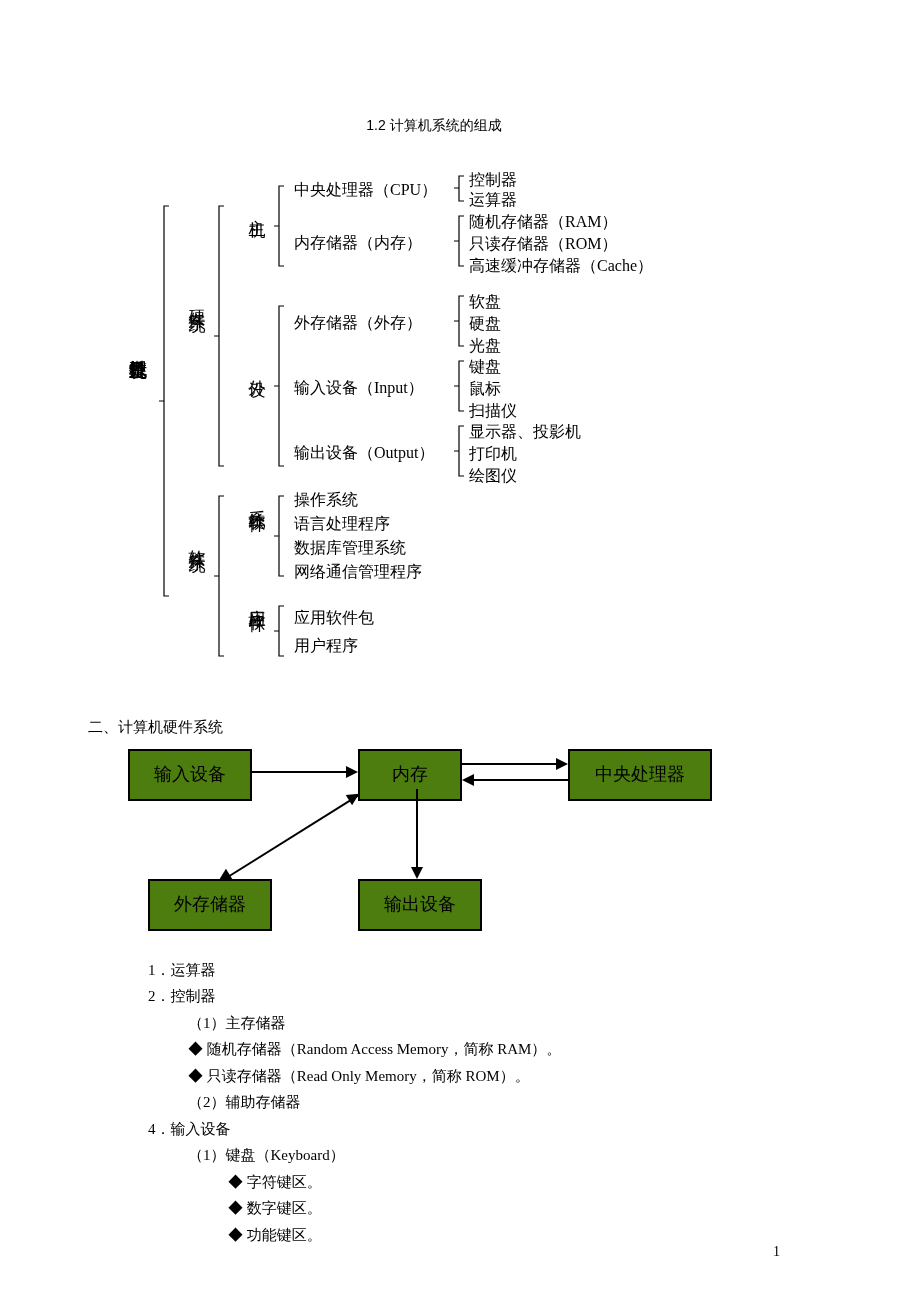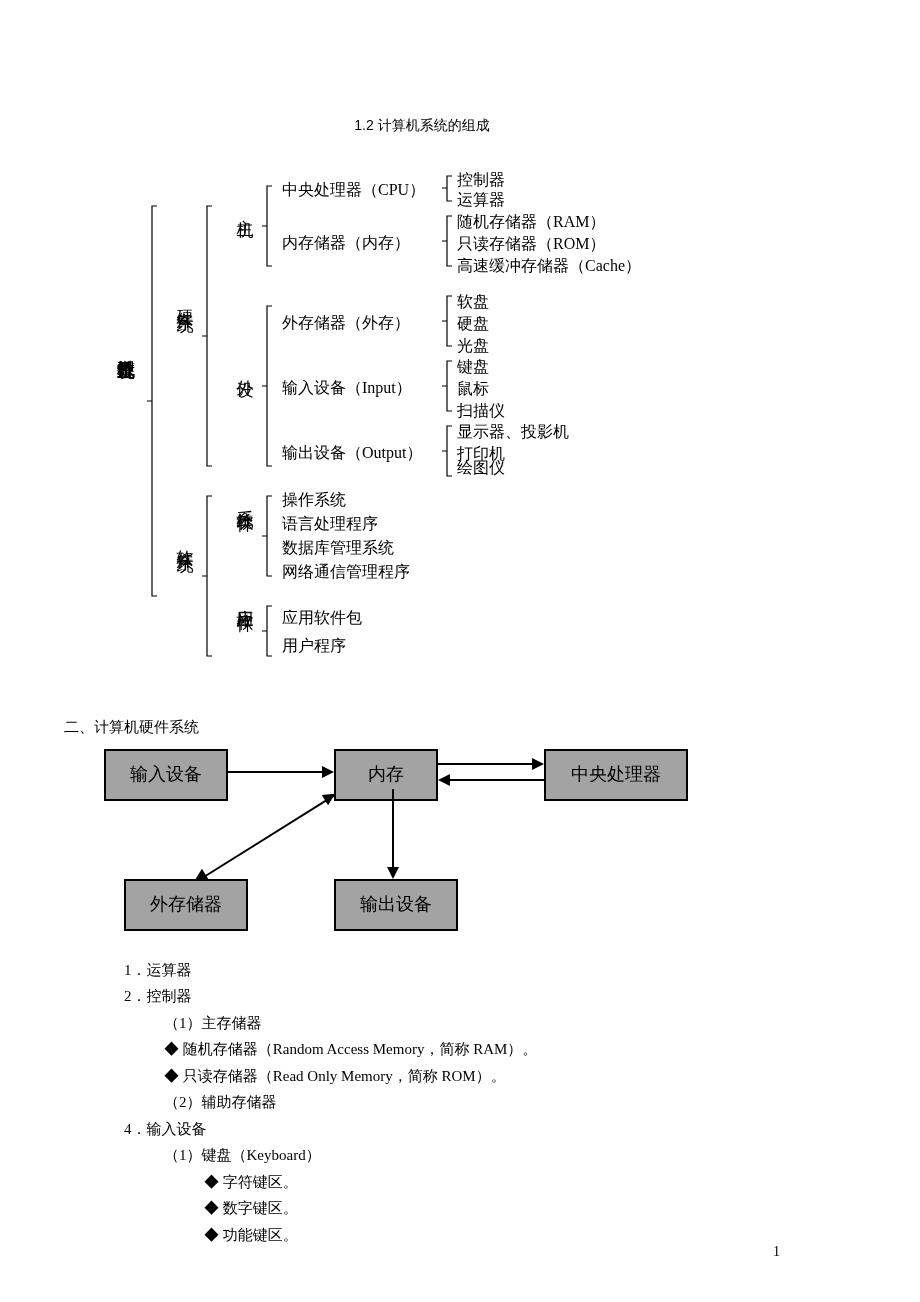--- a/index.html
+++ b/index.html
@@ -9,21 +9,21 @@
     color: #000;
     background: #fff;
     margin: 0;
     padding: 0;
   }
   .page {
     width: 920px;
     height: 1302px;
     position: relative;
     box-sizing: border-box;
-    padding: 115px 140px 40px 64px;
+    padding: 115px 140px 40px 88px;
   }
   .title {
     text-align: center;
     font-family: "SimHei", "黑体", sans-serif;
     font-size: 14px;
     margin-bottom: 30px;
   }
   .section-heading {
     font-weight: normal;
     margin: 30px 0 10px 0;
@@ -31,21 +31,21 @@
   }
   .flow-diagram {
     position: relative;
     width: 620px;
     height: 190px;
     margin: 6px 0 20px 40px;
   }
   .fbox {
     position: absolute;
     border: 2px solid #000;
-    background: #a3a3a3;
+    background: #4d7c0f;
     display: flex;
     align-items: center;
     justify-content: center;
     font-size: 18px;
     padding: 6px 0;
   }
   .arrow-line {
     position: absolute;
     background: #000;
   }
@@ -157,21 +157,21 @@
     <div class="tree-label" style="left:355px; top:168px;">光盘</div>
 
     <div class="tree-label" style="left:180px; top:210px;">输入设备（Input）</div>
     <div class="tree-label" style="left:355px; top:189px;">键盘</div>
     <div class="tree-label" style="left:355px; top:211px;">鼠标</div>
     <div class="tree-label" style="left:355px; top:233px;">扫描仪</div>
 
     <div class="tree-label" style="left:180px; top:275px;">输出设备（Output）</div>
     <div class="tree-label" style="left:355px; top:254px;">显示器、投影机</div>
     <div class="tree-label" style="left:355px; top:276px;">打印机</div>
-    <div class="tree-label" style="left:355px; top:290px;">绘图仪</div>
+    <div class="tree-label" style="left:355px; top:298px;">绘图仪</div>
 
     <div class="tree-label" style="left:180px; top:322px;">操作系统</div>
     <div class="tree-label" style="left:180px; top:346px;">语言处理程序</div>
     <div class="tree-label" style="left:180px; top:370px;">数据库管理系统</div>
     <div class="tree-label" style="left:180px; top:394px;">网络通信管理程序</div>
 
     <div class="tree-label" style="left:180px; top:440px;">应用软件包</div>
     <div class="tree-label" style="left:180px; top:468px;">用户程序</div>
   </div>
 

